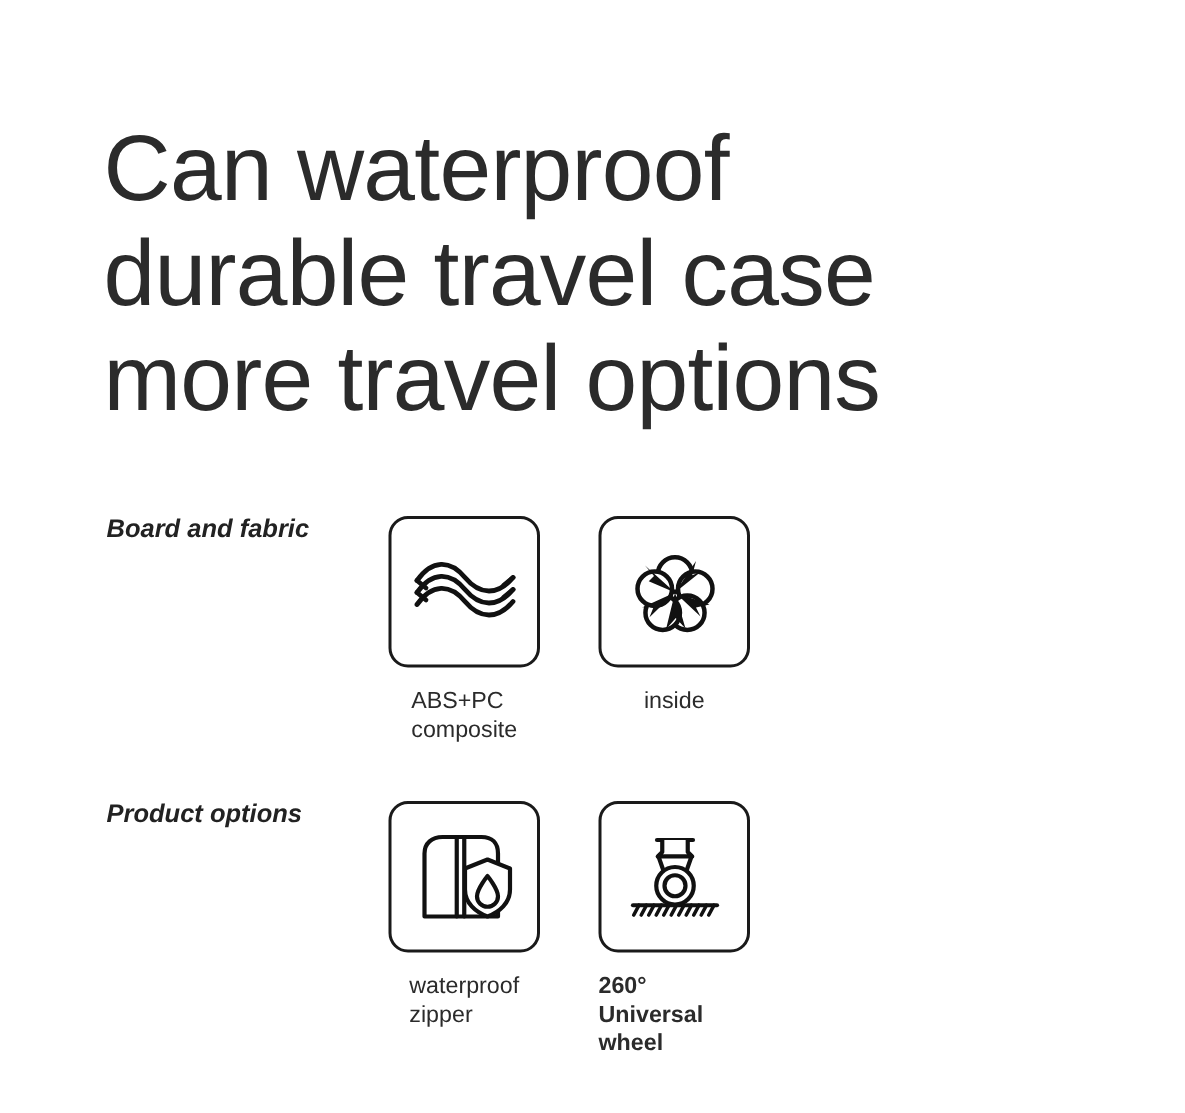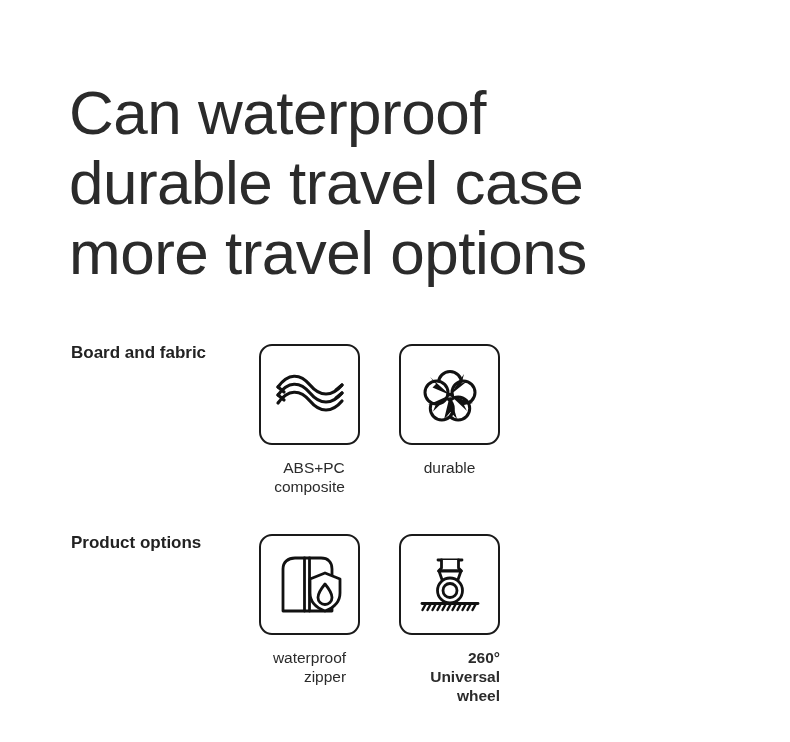--- a/index.html
+++ b/index.html
@@ -42,20 +42,21 @@
     height: 190px;
   }
   .row-label {
     position: absolute;
     left: 71px;
     top: 13px;
     font-size: 17px;
     font-weight: 700;
     color: #222222;
     white-space: nowrap;
+    font-style: italic;
   }
   .cards {
     position: absolute;
     left: 259px;
     top: 14px;
     display: flex;
     gap: 39px;
   }
   .card {
     width: 101px;
@@ -74,21 +75,21 @@
     align-items: center;
     justify-content: center;
   }
   .icon-box svg {
     display: block;
   }
   .caption {
     margin-top: 13px;
     font-size: 15.5px;
     line-height: 19px;
-    text-align: right;
+    text-align: left;
     color: #2b2b2b;
     white-space: pre-line;
   }
   .caption.semi {
     font-weight: 600;
     font-size: 15.5px;
   }
 </style>
 </head>
 <body>
@@ -136,21 +137,21 @@
               <g fill="#111111">
                 <path d="M30 30 L44 9 L41.5 18.5 L47.5 16 Z"></path>
                 <path d="M30 30 L53 38 L44 40 L47 46 Z"></path>
                 <path d="M30 30 L37 54 L30.5 47 L24 54.5 Z"></path>
                 <path d="M30 30 L8 40 L16 39 L13 46.5 Z"></path>
                 <path d="M30 30 L10 12 L16 19 L12.5 22.5 Z"></path>
               </g>
             </svg>
           </span>
         </div>
-        <div class="caption">durable</div>
+        <div class="caption">inside</div>
       </div>
 
     </div>
   </div>
 
   <div class="feature-row">
     <div class="row-label">Product options</div>
 
     <div class="cards">
 

